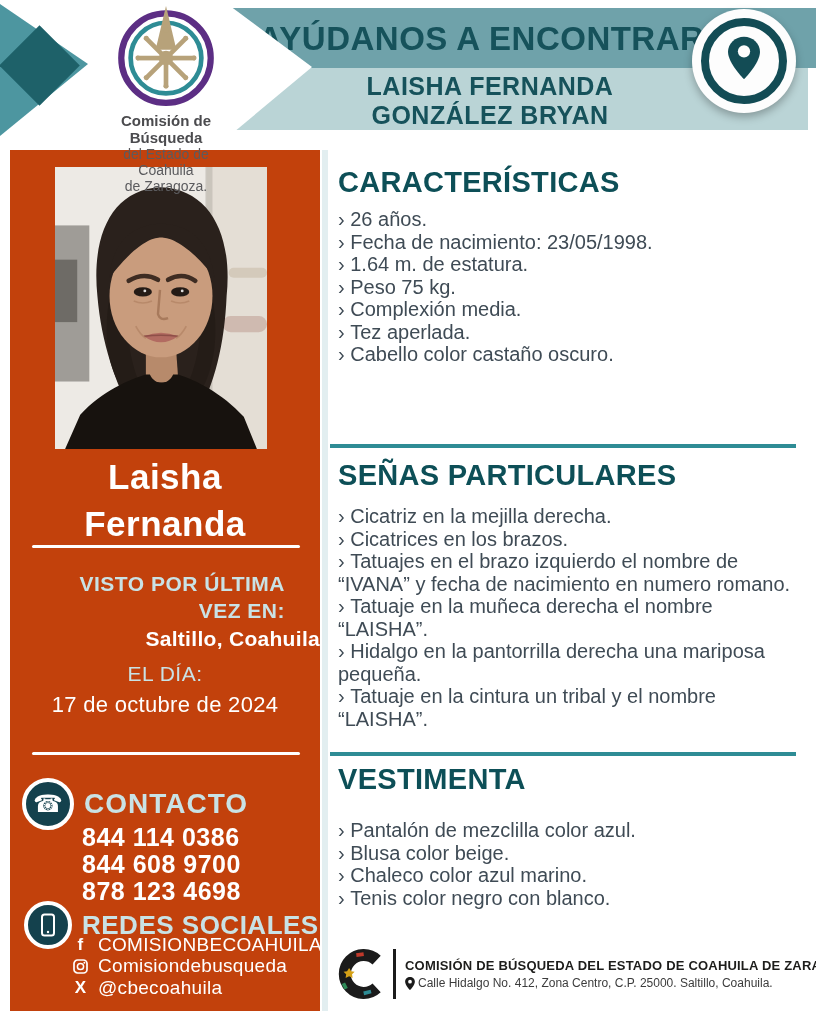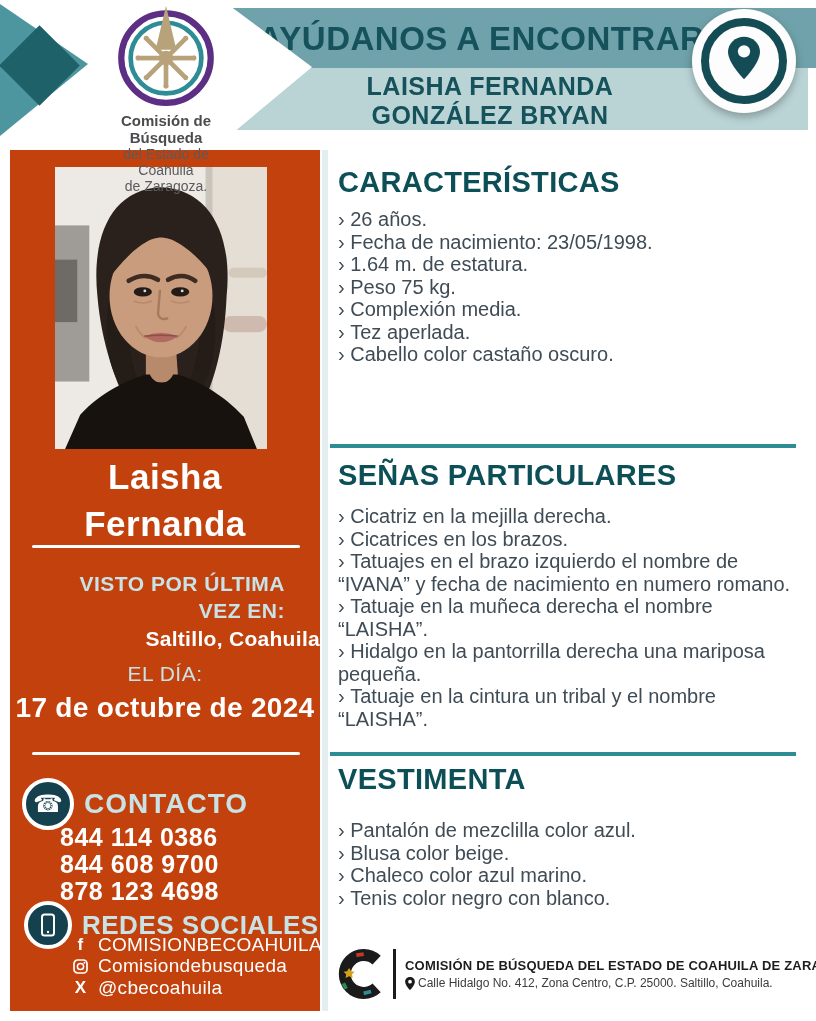--- a/index.html
+++ b/index.html
@@ -37,26 +37,26 @@
   .sb-name{position:absolute;left:0;top:303px;width:100%;text-align:center;color:#ffffff;
            font-size:35px;font-weight:800;line-height:47px;letter-spacing:.5px;}
   .rule{position:absolute;left:22px;width:268px;height:3px;background:#ffffff;border-radius:2px;}
   .rule-1{top:395px;}  .rule-2{top:602px;}
   .lastseen{position:absolute;left:0;top:420px;width:100%;text-align:right;}
   .pale{color:#C9E2E5;}
   .ls-label{font-size:21px;font-weight:800;line-height:27px;letter-spacing:.5px;max-width:240px;margin:0 auto;}
   .ls-place{font-size:21px;font-weight:800;color:#ffffff;margin-top:3px;letter-spacing:.3px;}
   .eldia{position:absolute;left:0;top:512px;width:100%;text-align:center;}
   .ed-label{font-size:21px;font-weight:400;letter-spacing:.5px;}
-  .ed-value{font-size:28px;font-weight:700;color:#ffffff;margin-top:6px;letter-spacing:.3px;}
+  .ed-value{font-size:22px;font-weight:400;color:#ffffff;margin-top:6px;letter-spacing:.3px;}
   .icon-circle{width:52px;height:52px;border-radius:50%;border:4px solid #ffffff;background:#14414D;
                box-sizing:border-box;display:flex;align-items:center;justify-content:center;flex:none;}
   .contact-row{position:absolute;left:12px;top:628px;display:flex;align-items:center;gap:10px;}
   .contact-row .lbl{font-size:28px;font-weight:800;letter-spacing:1px;}
-  .phones{position:absolute;left:50px;top:674px;color:#ffffff;font-size:25px;font-weight:800;
+  .phones{position:absolute;left:72px;top:674px;color:#ffffff;font-size:25px;font-weight:800;
           line-height:27px;letter-spacing:.5px;}
   .redes-row{position:absolute;left:14px;top:751px;display:flex;align-items:center;gap:10px;}
   .redes-row .icon-circle{width:48px;height:48px;}
   .redes-row .lbl{font-size:26px;font-weight:800;letter-spacing:.5px;}
   .socials{position:absolute;left:62px;top:784px;color:#ffffff;}
   .soc-row{display:flex;align-items:center;gap:9px;height:21.5px;font-size:19px;letter-spacing:.3px;}
   .soc-ic{width:17px;display:inline-flex;justify-content:center;font-weight:700;font-size:17px;color:#fff;}
   .phone-glyph{color:#ffffff;font-size:24px;line-height:1;}
 
   

